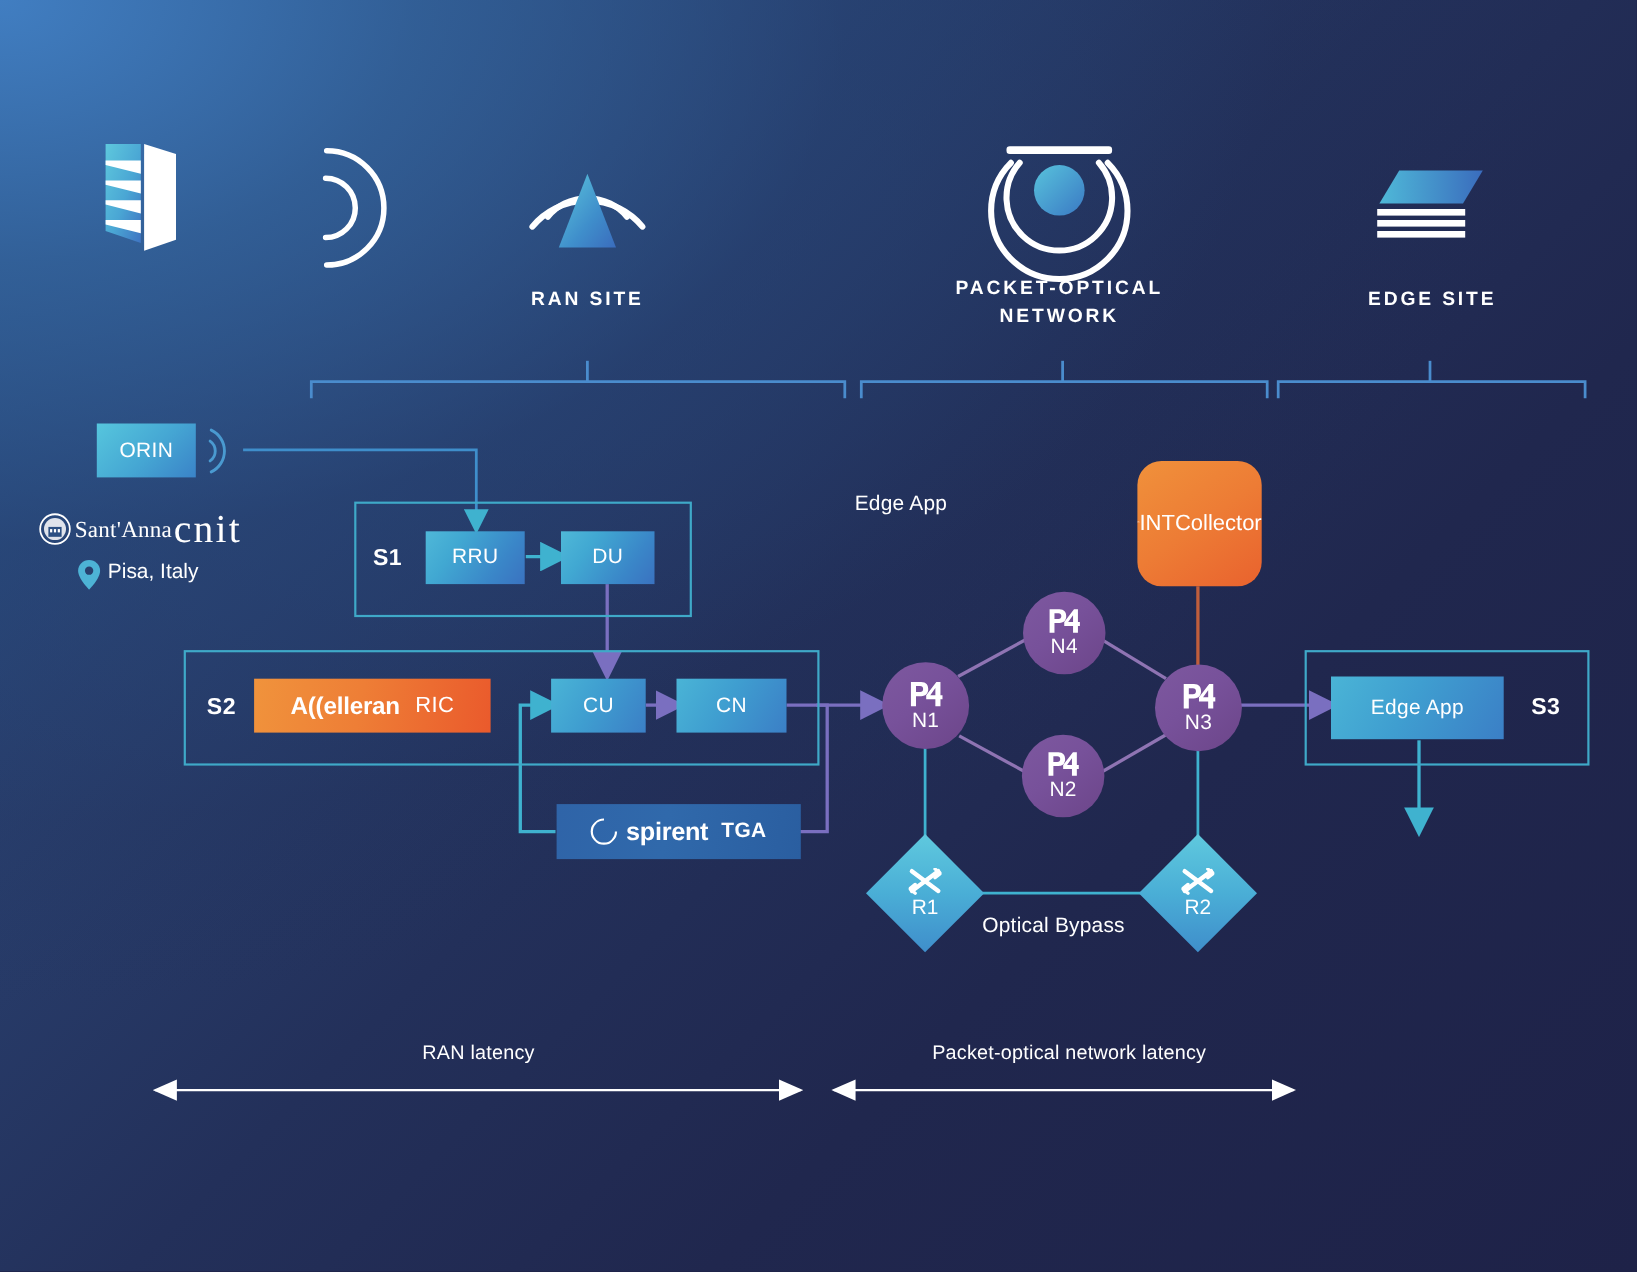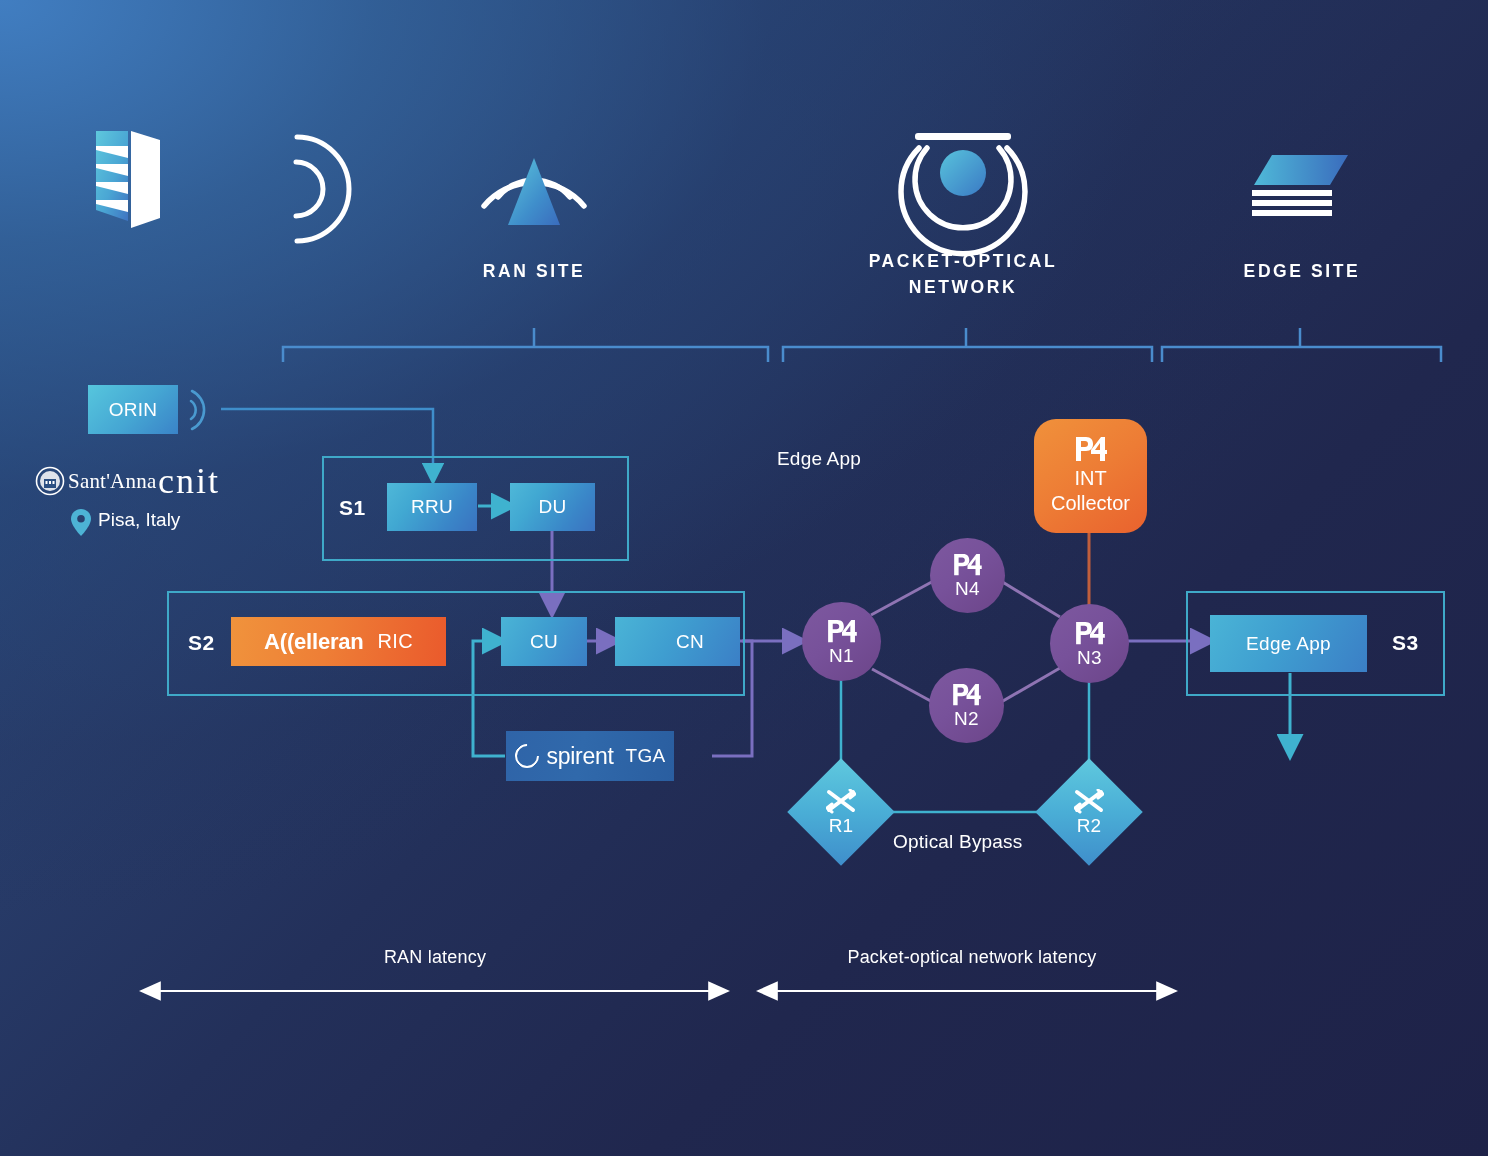--- a/index.html
+++ b/index.html
@@ -43,21 +43,21 @@
     position:absolute;border-radius:50%;
     background:linear-gradient(140deg,#7d589f 0%,#77519a 45%,#6c4589 100%);
     display:flex;flex-direction:column;align-items:center;justify-content:center;
   }
   .p4logo{display:block;}
   .p4name{color:#ffffff;font-size:19px;line-height:19px;margin-top:2px;letter-spacing:.3px;}
 
   .intcollector{
     position:absolute;border-radius:22px;
     background:linear-gradient(145deg,#f0913b 0%,#ed7c35 50%,#e9622e 100%);
-    display:flex;flex-direction:column;align-items:center;justify-content:center;
+    display:flex;flex-direction:row;align-items:center;justify-content:center;
     color:#fff;
   }
   .int-line{font-size:20px;line-height:25px;}
 
   
   .rdiamond{
     position:absolute;transform:rotate(45deg);
     background:linear-gradient(135deg,#5fc9de 0%,#4aaed6 50%,#3f8ecb 100%);
   }
   .rdiamond-inner{
@@ -251,23 +251,23 @@
 
   <div class="sgroup" style="left:167px;top:591px;width:574px;height:101px;"></div>
   <div class="slabel" style="left:188px;top:631px;">S2</div>
 
   <div class="nodebox grad-orange" style="left:231px;top:617px;width:215px;height:49px;gap:14px;">
     <span style="font-weight:bold;font-size:22px;letter-spacing:-.2px;">A((elleran</span>
     <span style="font-size:20px;">RIC</span>
   </div>
 
   <div class="nodebox grad-blue2" style="left:501px;top:617px;width:86px;height:49px;">CU</div>
-  <div class="nodebox grad-blue2" style="left:615px;top:617px;width:100px;height:49px;padding-left:25px;">CN</div>
-
-  <div class="nodebox grad-spirent" style="left:506px;top:731px;width:168px;height:50px;gap:12px;">
+  <div class="nodebox grad-blue2" style="left:615px;top:617px;width:100px;height:49px;">CN</div>
+
+  <div class="nodebox grad-spirent" style="left:506px;top:731px;width:222px;height:50px;gap:12px;font-weight:bold;">
     <span style="display:inline-block;width:20px;height:20px;border:2.6px solid #fff;border-radius:50%;border-right-color:transparent;transform:rotate(-45deg);margin-right:-4px;"></span>
     <span style="font-size:23px;letter-spacing:-.3px;">spirent</span>
     <span style="font-size:19px;">TGA</span>
   </div>
 
   <div class="plain" style="left:777px;top:448px;">Edge App</div>
 
   <div class="intcollector" style="left:1034px;top:419px;width:113px;height:114px;">
     <svg width="34" height="27" viewBox="0 0 34 27" style="margin-bottom:3px;">
       <path d="M2,1 L12,1 C17,1 19,4 19,8 C19,12 17,15 12,15 L7,15 L7,25 L2,25 Z M7,5 L7,11 L11,11 C13,11 14,10 14,8 C14,6 13,5 11,5 Z" fill="#ffffff"></path>

